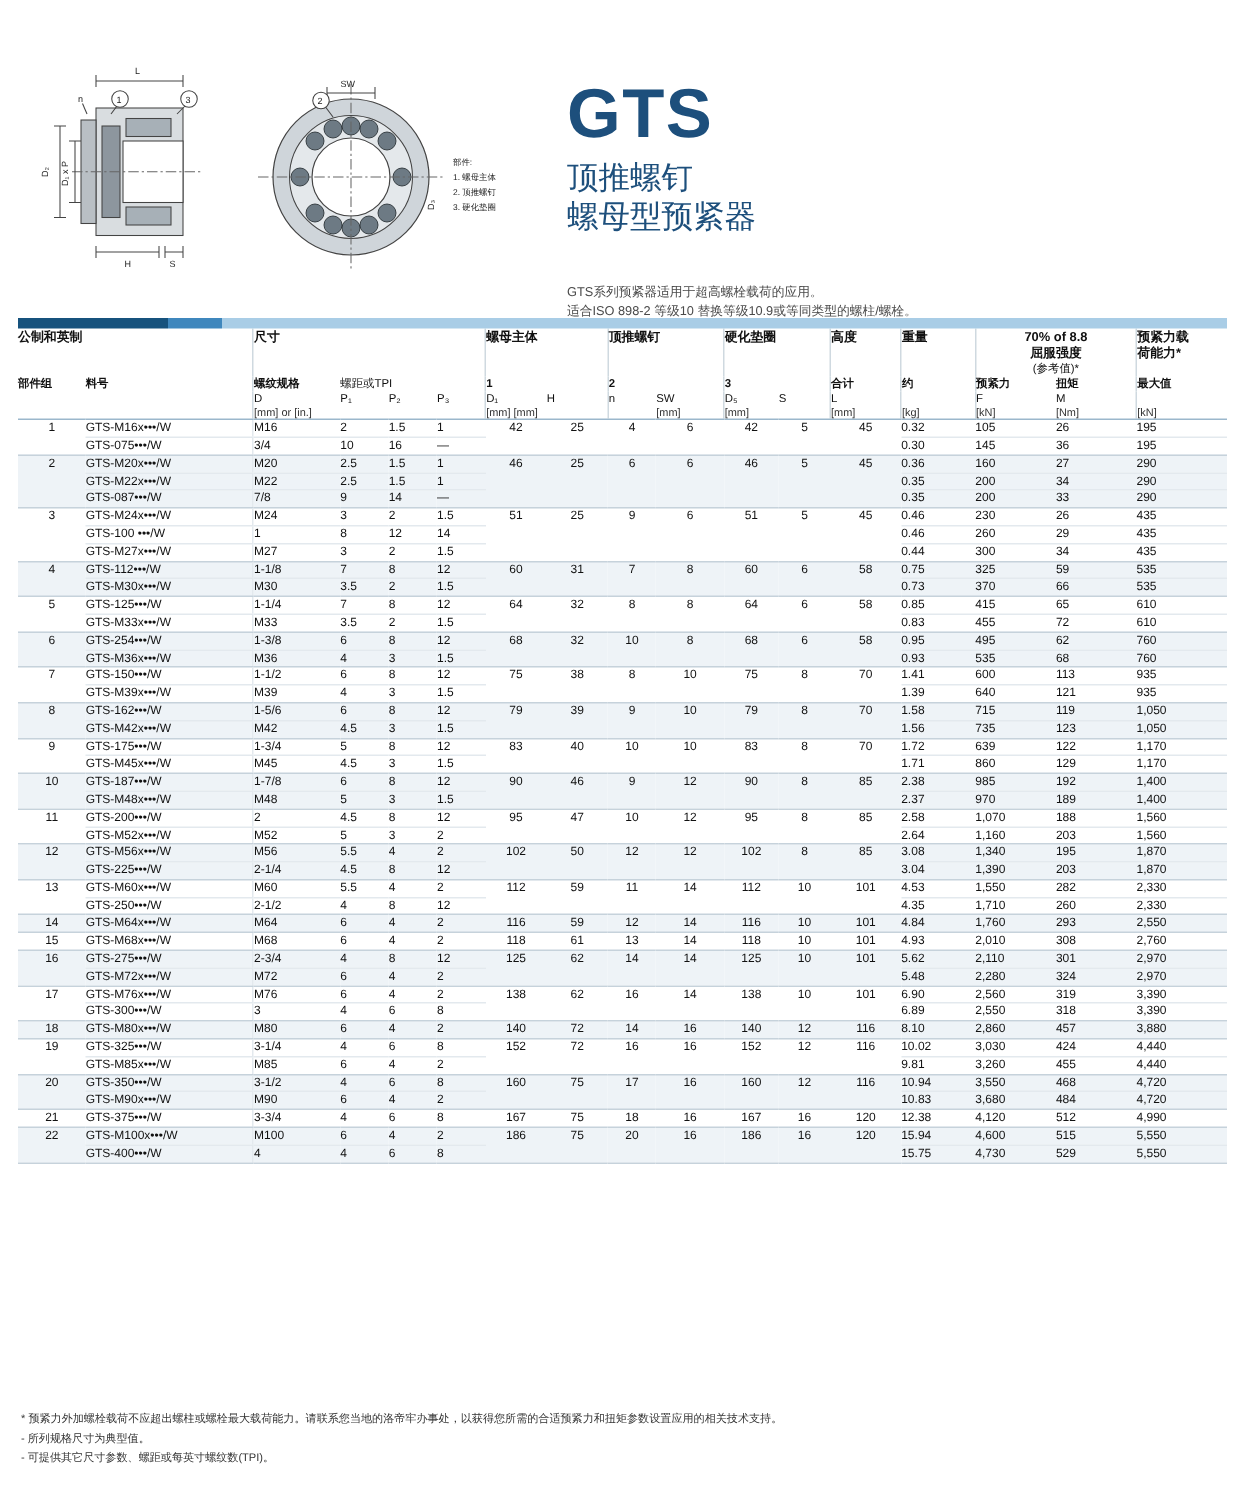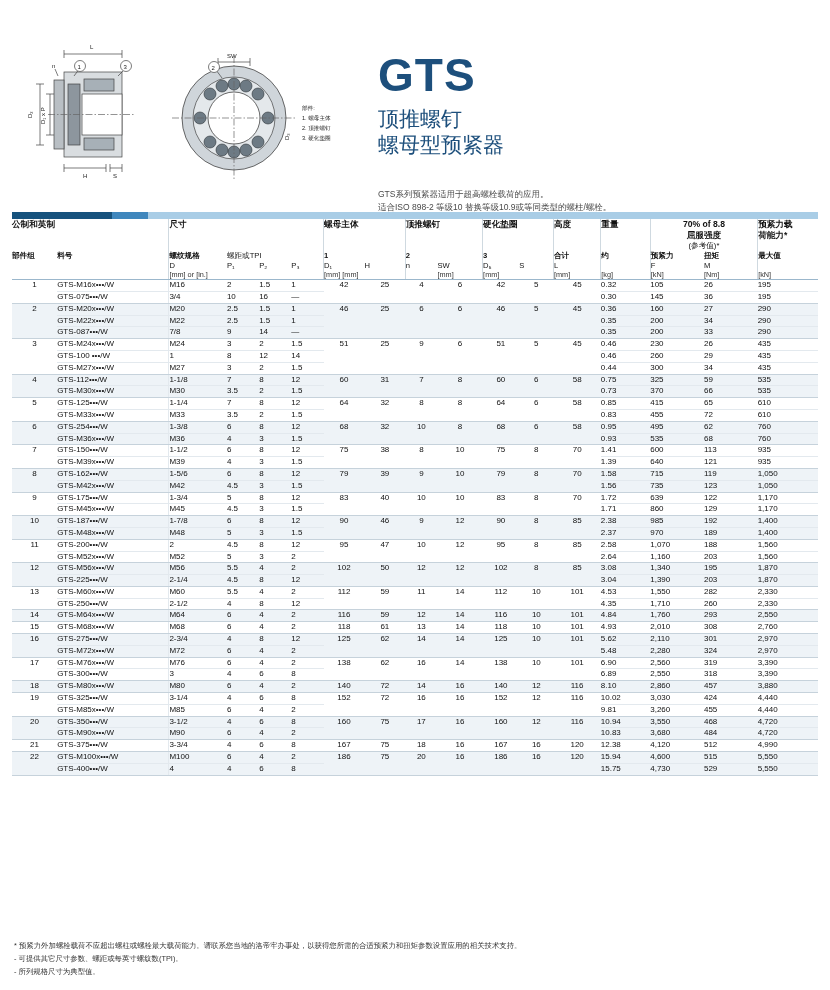--- a/index.html
+++ b/index.html
@@ -913,17 +913,17 @@
             <td class="cell c-left grp">4,730</td>
             <td class="cell c-left grp">529</td>
             <td class="cell c-left grp">5,550</td>
           </tr>
         </tbody>
     </table>
   </div>
 
   <div class="footnote">
     <div>* 预紧力外加螺栓载荷不应超出螺柱或螺栓最大载荷能力。请联系您当地的洛帝牢办事处，以获得您所需的合适预紧力和扭矩参数设置应用的相关技术支持。</div>
+    <div>- 所列规格尺寸为典型值。</div>
     <div>- 可提供其它尺寸参数、螺距或每英寸螺纹数(TPI)。</div>
-    <div>- 所列规格尺寸为典型值。</div>
   </div>
 
 </div>
 
 </body></html>

